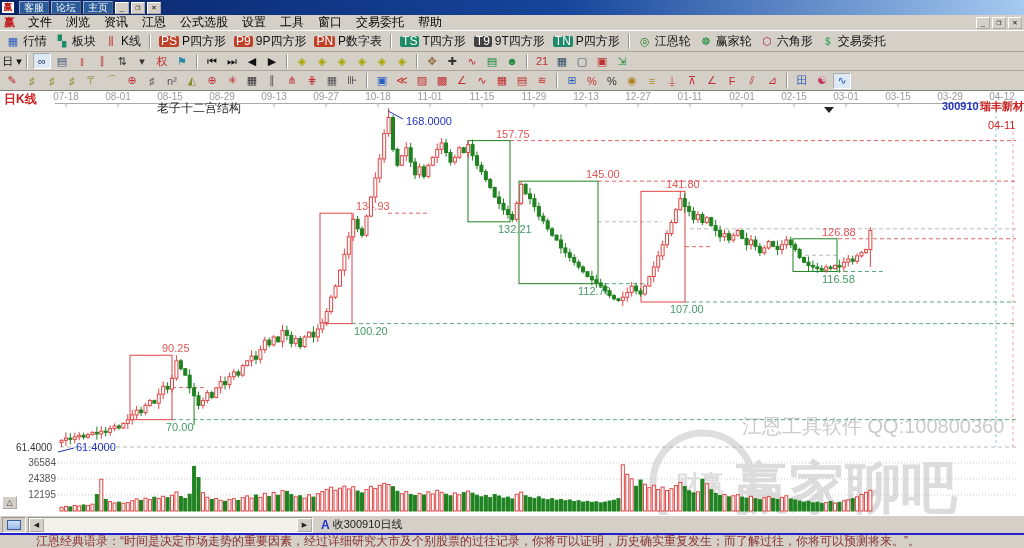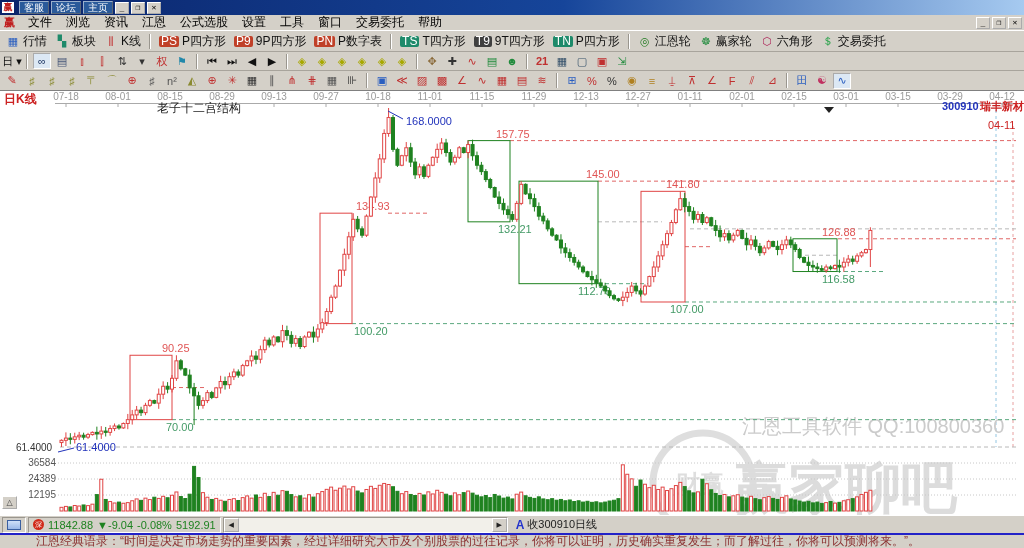--- a/index.html
+++ b/index.html
@@ -158,21 +158,21 @@
     <span class="ibtn" style="color: rgb(168, 168, 0);">◈</span>
     <span class="ibtn" style="color: rgb(168, 168, 0);">◈</span>
     <span class="ibtn" style="color: rgb(168, 168, 0);">◈</span>
     <span class="sep"></span>
     <span class="ibtn" style="color: rgb(138, 106, 58);">✥</span>
     <span class="ibtn" style="color: rgb(51, 51, 51);">✚</span>
     <span class="ibtn" style="color: rgb(192, 48, 48);">∿</span>
     <span class="ibtn" style="color: rgb(30, 138, 58);">▤</span>
     <span class="ibtn" style="color: rgb(30, 138, 58);">☻</span>
     <span class="sep"></span>
-    <span class="ibtn" style="color: rgb(192, 48, 48); font-weight: bold;">21</span>
+    <span class="ibtn" style="color: rgb(192, 48, 48);">21</span>
     <span class="ibtn" style="color: rgb(52, 80, 106);">▦</span>
     <span class="ibtn" style="color: rgb(52, 80, 106);">▢</span>
     <span class="ibtn" style="color: rgb(192, 48, 48);">▣</span>
     <span class="ibtn" style="color: rgb(30, 138, 58);">⇲</span>
   </div>
 <div class="toolbar" id="tb3">
     <span class="ibtn" style="color: rgb(192, 48, 48);">✎</span>
     <span class="ibtn" style="color: rgb(138, 138, 48);">♯</span>
     <span class="ibtn" style="color: rgb(138, 138, 48);">♯</span>
     <span class="ibtn" style="color: rgb(138, 138, 48);">♯</span>
@@ -875,27 +875,20 @@
       <polygon points="824,107 834,107 829,113" fill="#222"></polygon>
     </svg>
 </div>
 
 <div class="volbtn">△</div>
 
 <div class="statusbar">
   <div class="spanel">
       <span class="kbico"></span>
     </div>
-  <div class="spanel">
-    <span class="coin">深</span>
-    <span class="gtxt">11842.88</span>
-    <span class="gtxt">▼-9.04</span>
-    <span class="gtxt">-0.08%</span>
-    <span class="gtxt">5192.91</span>
-  </div>
   <div class="scroll">
     <span class="sarrow">◀</span>
     <span class="strack"></span>
     <span class="sarrow">▶</span>
   </div>
   <div class="rpanel">
     <span class="aico">A</span>
     <span class="rlabel">收300910日线</span>
   </div>
 </div>

